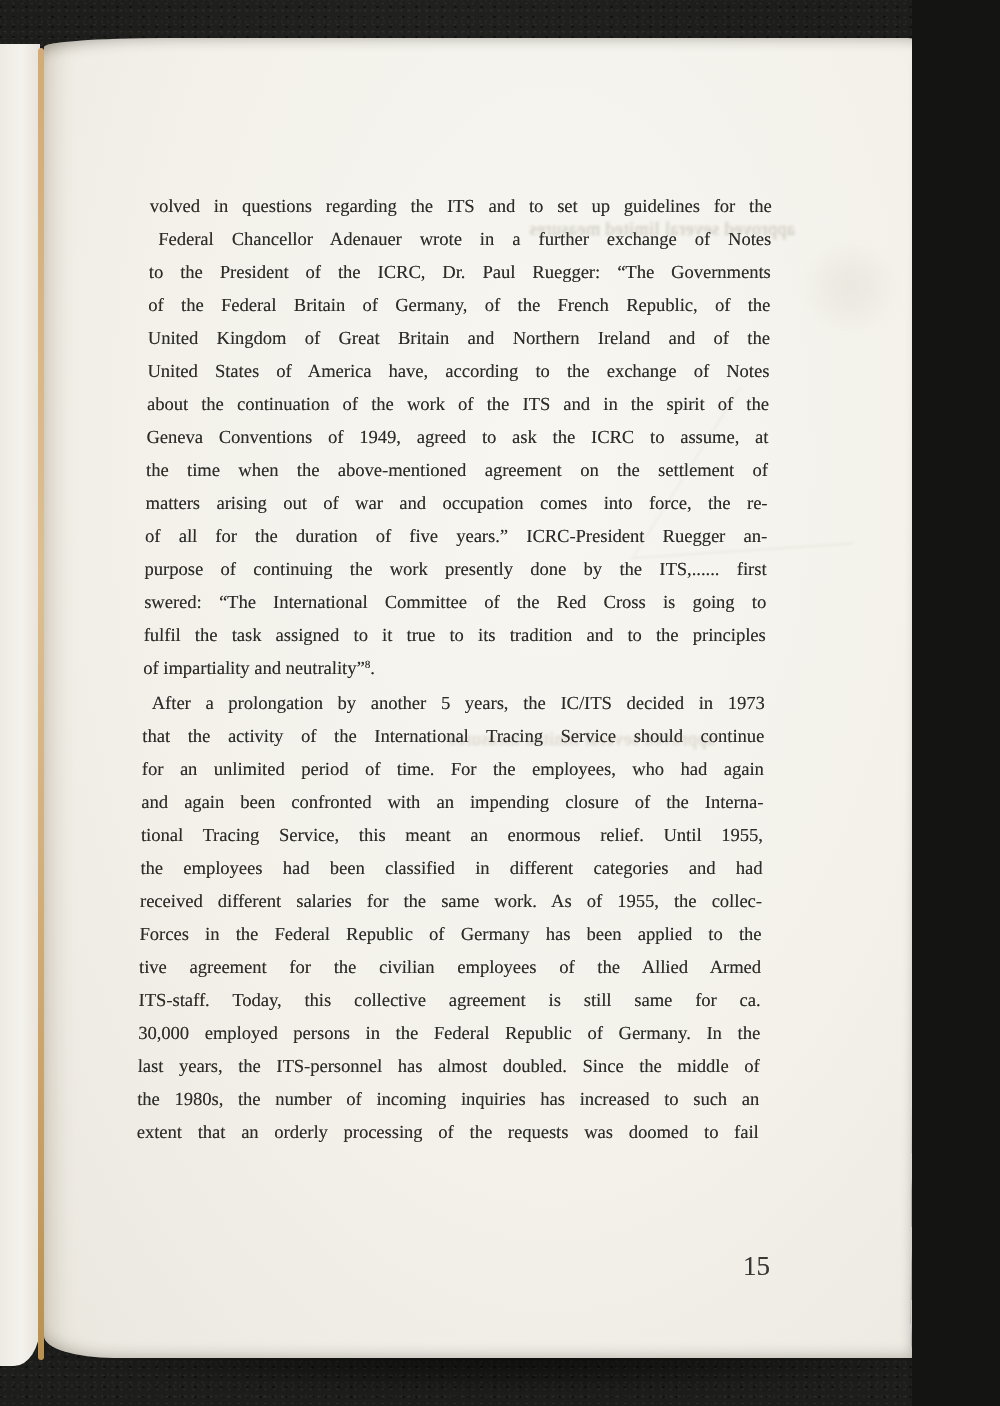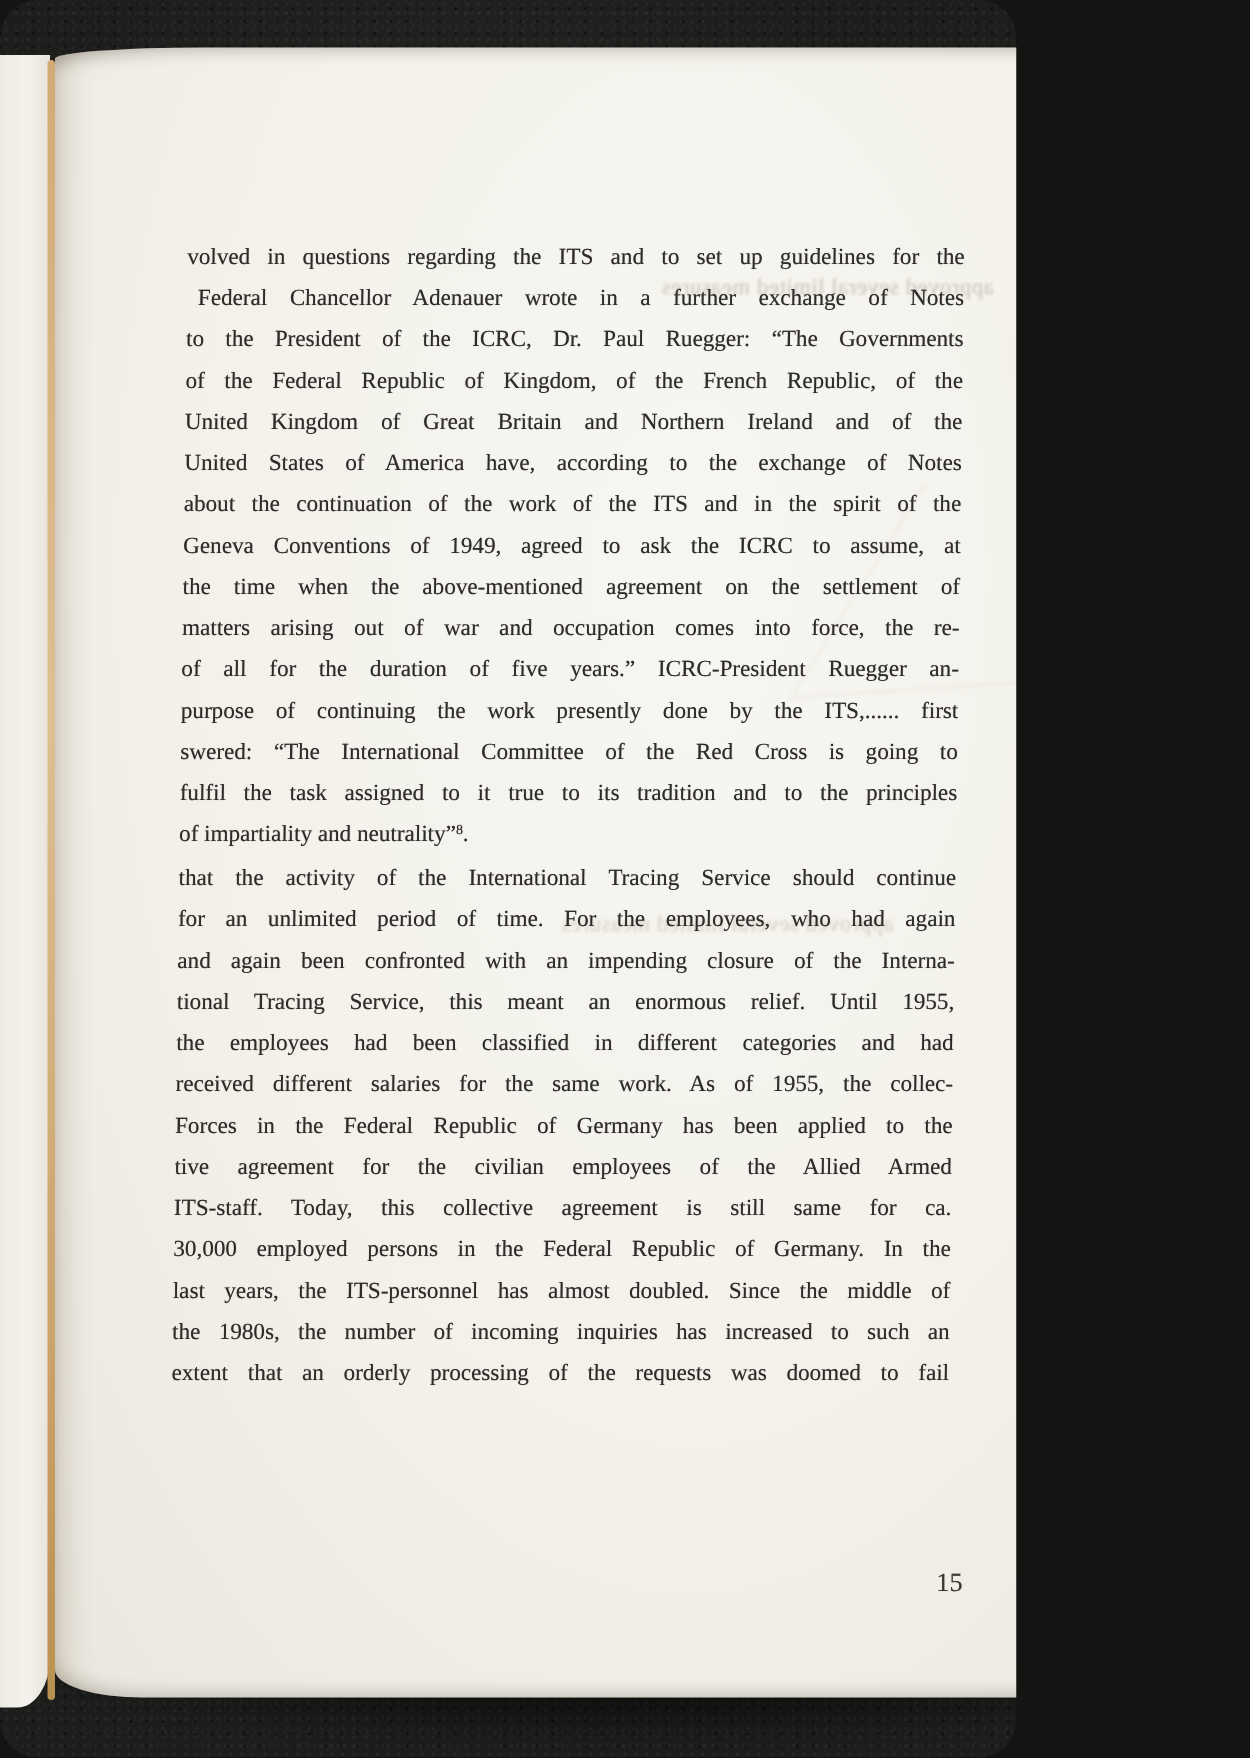--- a/index.html
+++ b/index.html
@@ -1,27 +1,26 @@
 <!DOCTYPE html>
 <html><head>
 <meta charset="utf-8">
 <style>
   html,body{margin:0;padding:0;background:#141413;}
   .scene{
-    position:relative;width:813px;height:1406px;overflow:hidden;
+    position:relative;width:912px;height:1406px;overflow:hidden;
     background-color:#1d1d1c;
     background-image:
       radial-gradient(rgba(255,255,255,0.05) 1px, transparent 1.4px),
       radial-gradient(rgba(255,255,255,0.028) 1px, transparent 1.3px),
       radial-gradient(rgba(0,0,0,0.45) 1px, transparent 1.6px),
       radial-gradient(ellipse at 45% 40%, rgba(255,255,255,0.045), transparent 65%);
     background-size: 9px 7px, 6px 11px, 13px 10px, 100% 100%;
     background-position: 0 0, 3px 5px, 7px 2px, 0 0;
     font-family:"Liberation Serif","DejaVu Serif",serif;
-    border-radius:30px;
   }
   
   .under-shadow{position:absolute;left:20px;top:1330px;width:960px;height:60px;
     background:radial-gradient(ellipse at 50% 0%, rgba(0,0,0,0.85), transparent 75%);
     filter:blur(6px);}
   .right-shadow{position:absolute;left:950px;top:70px;width:44px;height:1300px;
     background:linear-gradient(90deg, rgba(0,0,0,0.55), transparent);filter:blur(5px);}
   .facing-page{position:absolute;left:0;top:44px;width:40px;height:1322px;
     background:linear-gradient(90deg,#eceae3 0%,#f4f2ec 55%,#e7e3da 100%);
     border-radius:0 0 26px 0 / 0 0 40px 0;}
@@ -56,21 +55,21 @@
   
   .text-block{position:absolute;left:150px;top:190px;width:622px;
     transform:skewX(-0.8deg);transform-origin:top left;
     color:#2e2c29;font-size:18.5px;line-height:33px;
     text-shadow:0 0 0.6px rgba(46,44,41,0.55);}
   .line{text-align:justify;text-align-last:justify;}
   .line.para-end{text-align-last:left;}
   .line.indent{padding-left:9px;}
   .line sup{font-size:0.6em;position:relative;top:-0.55em;vertical-align:baseline;}
   .page-number{position:absolute;left:600px;top:1250px;width:170px;
-    text-align:right;color:#3a3834;font-size:21px;line-height:33px;
+    text-align:right;color:#3a3834;font-size:27px;line-height:33px;
     text-shadow:0 0 0.6px rgba(46,44,41,0.5);}
 </style>
 </head>
 <body>
 
 <div class="scene">
 
   <div class="under-shadow"></div>
   <div class="right-shadow"></div>
 
@@ -85,32 +84,33 @@
 
   <div class="ghost ghost-1">approved several limited measures</div>
   <div class="ghost ghost-2">approved several limited measures</div>
   <div class="ghost-smudge"></div>
   <div class="ghost-diag"></div>
 
   <div class="text-block">
       <div class="line"><span>volved in questions regarding the ITS and to set up guidelines for the</span></div>
       <div class="line indent"><span>Federal Chancellor Adenauer wrote in a further exchange of Notes</span></div>
       <div class="line"><span>to the President of the ICRC, Dr. Paul Ruegger: “The Governments</span></div>
-      <div class="line"><span>of the Federal Republic of Kingdom, of the French Republic, of the</span></div>
+      <div class="line"><span>of the Federal Britain of Germany, of the French Republic, of the</span></div>
       <div class="line"><span>United Kingdom of Great Britain and Northern Ireland and of the</span></div>
       <div class="line"><span>United States of America have, according to the exchange of Notes</span></div>
       <div class="line"><span>about the continuation of the work of the ITS and in the spirit of the</span></div>
       <div class="line"><span>Geneva Conventions of 1949, agreed to ask the ICRC to assume, at</span></div>
       <div class="line"><span>the time when the above-mentioned agreement on the settlement of</span></div>
       <div class="line"><span>matters arising out of war and occupation comes into force, the re-</span></div>
       <div class="line"><span>of all for the duration of five years.” ICRC-President Ruegger an-</span></div>
       <div class="line"><span>purpose of continuing the work presently done by the ITS,...... first</span></div>
       <div class="line"><span>swered: “The International Committee of the Red Cross is going to</span></div>
       <div class="line"><span>fulfil the task assigned to it true to its tradition and to the principles</span></div>
       <div class="line para-end"><span>of impartiality and neutrality”</span><sup>8</sup><span>.</span></div>
+      <div class="line indent"><span>After a prolongation by another 5 years, the IC/ITS decided in 1973</span></div>
       <div class="line"><span>that the activity of the International Tracing Service should continue</span></div>
       <div class="line"><span>for an unlimited period of time. For the employees, who had again</span></div>
       <div class="line"><span>and again been confronted with an impending closure of the Interna-</span></div>
       <div class="line"><span>tional Tracing Service, this meant an enormous relief. Until 1955,</span></div>
       <div class="line"><span>the employees had been classified in different categories and had</span></div>
       <div class="line"><span>received different salaries for the same work. As of 1955, the collec-</span></div>
       <div class="line"><span>Forces in the Federal Republic of Germany has been applied to the</span></div>
       <div class="line"><span>tive agreement for the civilian employees of the Allied Armed</span></div>
       <div class="line"><span>ITS-staff. Today, this collective agreement is still same for ca.</span></div>
       <div class="line"><span>30,000 employed persons in the Federal Republic of Germany. In the</span></div>

